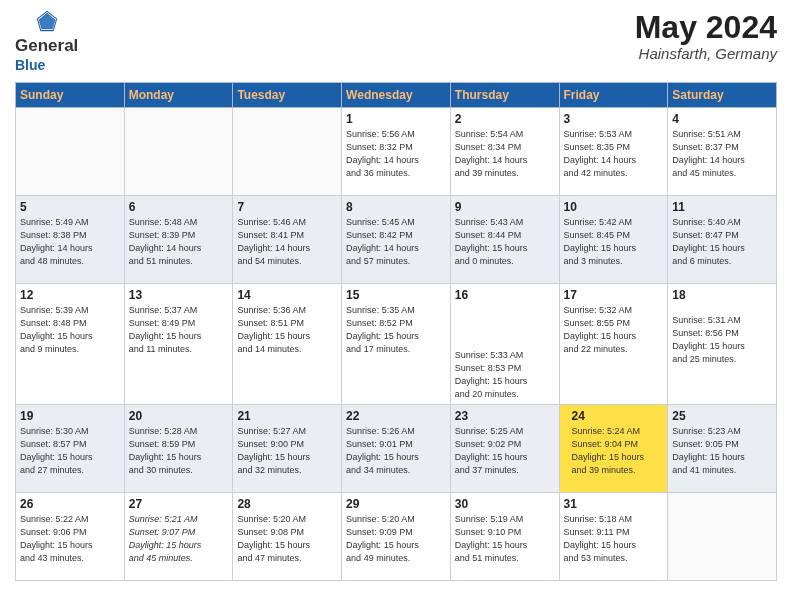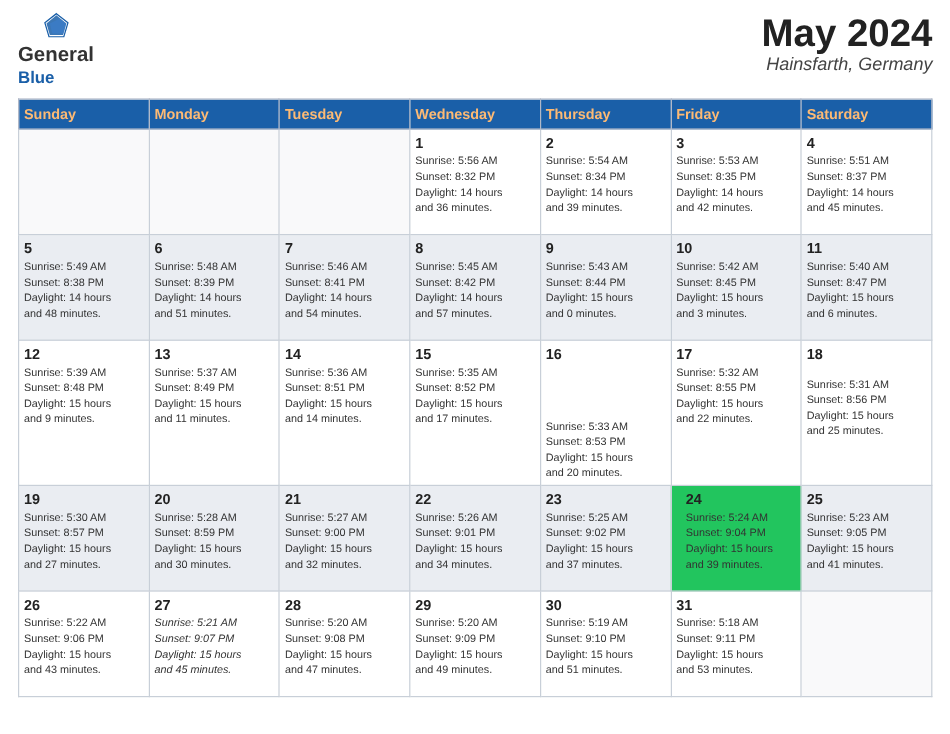--- a/index.html
+++ b/index.html
@@ -286,21 +286,21 @@
 Daylight: 15 hours
 and 34 minutes.</div>
           </td>
           <td style="background: rgb(234, 237, 242);">
             <span class="day-number">23</span>
             <div class="day-info" style="white-space: pre-line;">Sunrise: 5:25 AM
 Sunset: 9:02 PM
 Daylight: 15 hours
 and 37 minutes.</div>
           </td>
-          <td style="background: #22c55e; padding-left: 12px;">
+          <td style="background: #fde047; padding-left: 12px;">
             <span class="day-number">24</span>
             <div class="day-info" style="white-space: pre-line;">Sunrise: 5:24 AM
 Sunset: 9:04 PM
 Daylight: 15 hours
 and 39 minutes.</div>
           </td>
           <td style="background: rgb(234, 237, 242);">
             <span class="day-number">25</span>
             <div class="day-info" style="white-space: pre-line;">Sunrise: 5:23 AM
 Sunset: 9:05 PM

